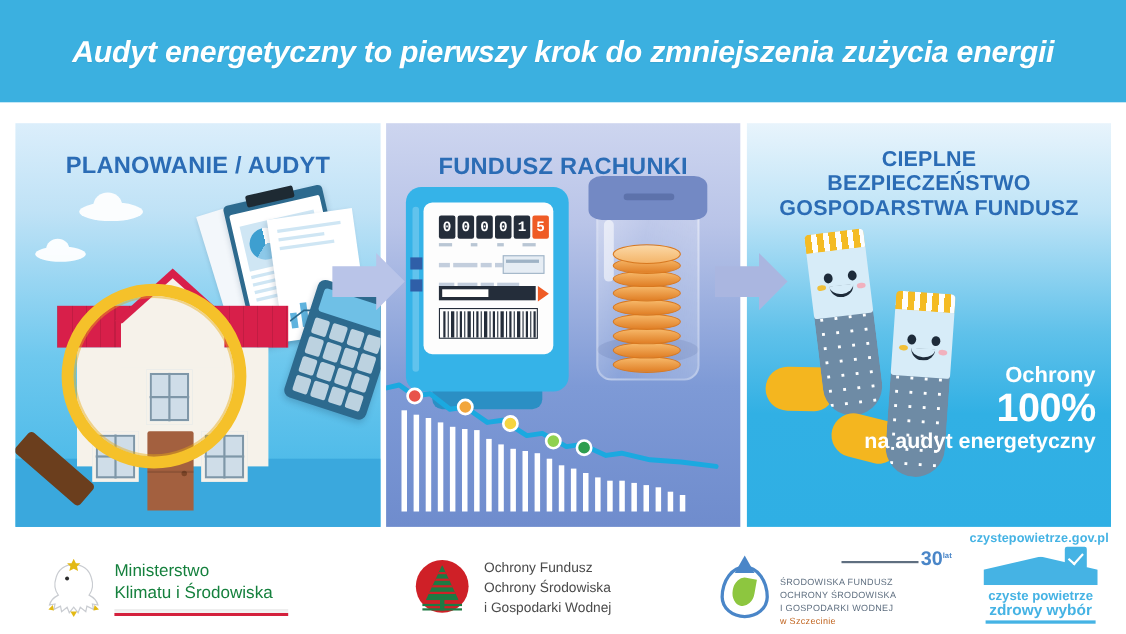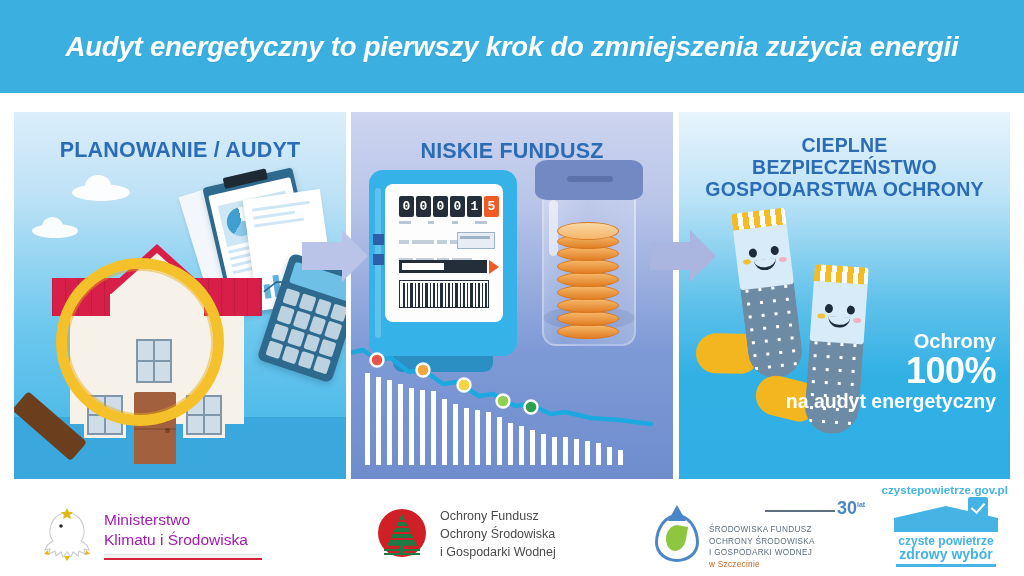--- a/index.html
+++ b/index.html
@@ -229,21 +229,21 @@
     color: #45b3e4; font-size: 11.5px; font-weight: bold; letter-spacing: .1px;
   }
 
   
   .footer { position: absolute; left: 0; top: 500px; width: 1024px; height: 76px; }
   .logo { position: absolute; display: flex; align-items: center; }
 
   .logo-mk { left: 40px; top: 6px; }
   .eagle { position: relative; width: 54px; height: 58px; }
   .mk-text { margin-left: 10px; }
-  .mk-line { color: #a21caf; font-size: 15.5px; line-height: 1.28; white-space: nowrap; }
+  .mk-line { color: #15803d; font-size: 15.5px; line-height: 1.28; white-space: nowrap; }
   .mk-rule { margin-top: 5px; width: 158px; height: 6px; background: linear-gradient(180deg,#f2f2f2 0 50%,#d4213d 50% 100%); border-top: 1px solid #e3e3e3; }
 
   .logo-nfos { left: 378px; top: 8px; }
   .nfos-mark { position: relative; width: 52px; height: 52px; }
   .nfos-circle { position: absolute; left: 0; top: 0; width: 48px; height: 48px; border-radius: 50%; background: #cf2027; }
   .nfos-tree { position: absolute; left: 9px; top: 5px; width: 30px; height: 32px;
                background: #1d7a43; clip-path: polygon(50% 0,100% 100%,0 100%); }
   .nfos-tree i { position: absolute; left: 0; width: 100%; height: 2px; background: #cf2027; }
   .nfos-trunk { position: absolute; left: 22px; top: 34px; width: 4px; height: 12px; background: #1d7a43; }
   .nfos-waves { position: absolute; left: 6px; top: 40px; width: 36px; height: 8px; }
@@ -374,21 +374,21 @@
           </div>
       </div>
 
       <div class="magnifier">
         <div class="mag-handle"></div>
         <div class="mag-ring"></div>
       </div>
     </div>
 
     <div class="panel panel-2">
-      <div class="panel-heading ph-2">NISKIE FUNDUSZ</div>
+      <div class="panel-heading ph-2">FUNDUSZ RACHUNKI</div>
 
       <div class="meter-unit">
         <div class="meter-foot"></div>
         <div class="meter-body">
           <div class="meter-face">
             <div class="dials">
               <span class="dial">0</span>
               <span class="dial">0</span>
               <span class="dial">0</span>
               <span class="dial">0</span>
@@ -496,21 +496,21 @@
           <circle cx="152" cy="57" r="6.5" fill="#8fd14f" stroke="#ffffff" stroke-width="2.4"></circle>
           <circle cx="180" cy="63" r="6.5" fill="#2e9e4f" stroke="#ffffff" stroke-width="2.4"></circle>
         </svg>
       </div>
     </div>
 
     <div class="panel panel-3">
       <div class="panel-heading ph-3">
         <div>CIEPLNE</div>
         <div>BEZPIECZEŃSTWO</div>
-        <div>GOSPODARSTWA OCHRONY</div>
+        <div>GOSPODARSTWA FUNDUSZ</div>
       </div>
 
       <div class="socks">
 
         <div class="sock" style="left:16px; top:4px; transform: rotate(-7deg);">
           <div class="sock-toe" style="left:-52px; top:118px; transform: rotate(8deg);"></div>
           <div class="sock-foot"></div>
           <div class="sock-leg">
             <span class="face-eye" style="left:13px; top:22px;"></span>
             <span class="face-eye" style="left:35px; top:22px;"></span>

